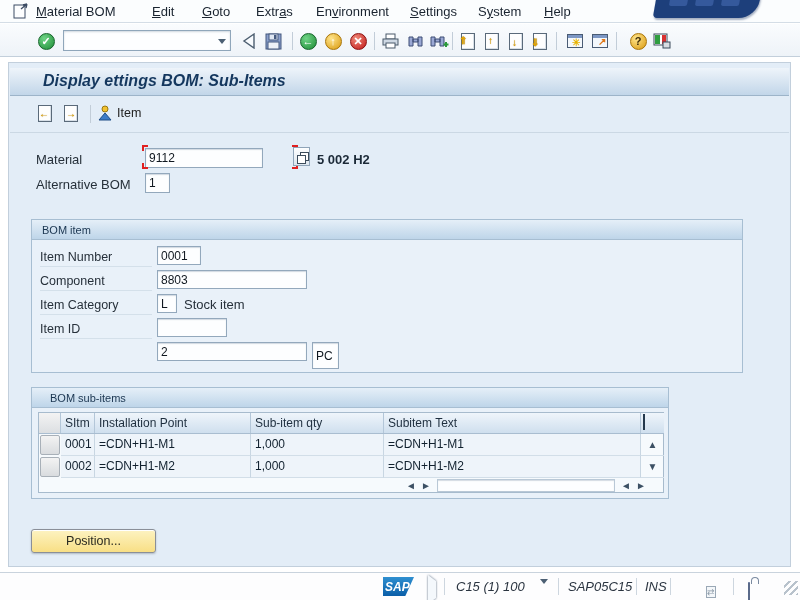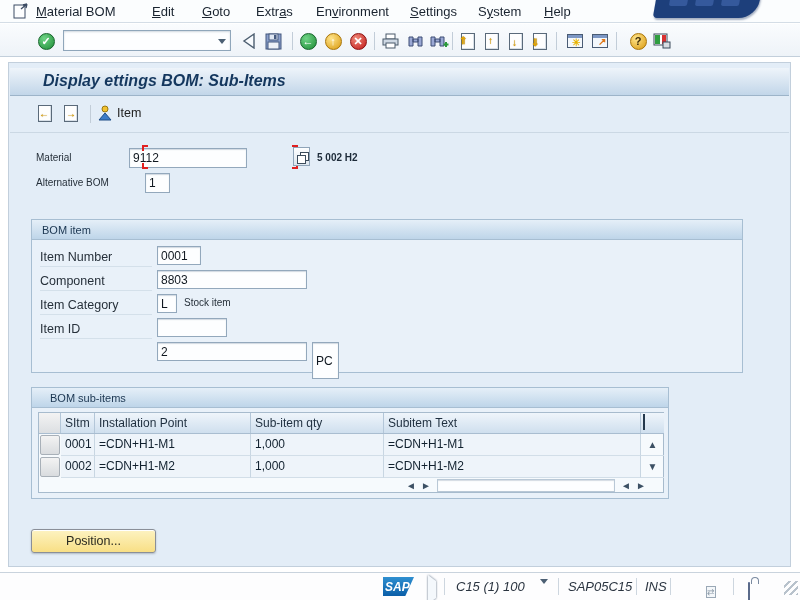--- a/index.html
+++ b/index.html
@@ -46,21 +46,21 @@
 
   #titlebar { position:absolute; left:1px; top:5px; width:779px; height:28px;
     background:linear-gradient(#eef4fa,#c2d6e9); border-bottom:1px solid #9db4c9; }
   #page-title { position:absolute; left:33px; top:4px; font-size:16px; font-weight:bold; font-style:italic; color:#14375e; }
 
   #apptoolbar { position:absolute; left:1px; top:33px; width:779px; height:37px; border-bottom:1px solid #cbd8e4; }
   .app-ic { position:absolute; top:9px; cursor:pointer; display:flex; align-items:center; }
   #item-button { position:absolute; left:88px; top:9px; display:flex; align-items:center; gap:4px; cursor:pointer; font-size:12.5px; color:#222; }
 
   
-  .fld-label { position:absolute; font-size:10px; color:#26303a; }
+  .fld-label { position:absolute; font-size:13px; color:#26303a; }
   .inp { position:absolute; background:#fdfeff; border:1px solid #93a8bc; box-shadow:inset 0 1px 1px rgba(130,150,170,.35);
     font-size:12px; color:#101820; padding:1px 3px; display:flex; align-items:center; font-family:"Liberation Sans",sans-serif;}
   .focus-corner { position:absolute; width:6px; height:6px; border:2px solid #e02020; }
   #matchcode-btn { position:absolute; left:284px; top:84px; width:17px; height:19px; background:linear-gradient(#fdfeff,#dde6ee);
     border:1px solid #8fa4b8; display:flex; align-items:center; justify-content:center; cursor:pointer; }
   .copy-ic { position:relative; width:10px; height:10px; }
   .copy-ic::before { content:""; position:absolute; left:3px; top:0; width:7px; height:7px; border:1px solid #3c4c5c; background:#fff;}
   .copy-ic::after  { content:""; position:absolute; left:0; top:3px; width:7px; height:7px; border:1px solid #3c4c5c; background:#fff;}
 
   
@@ -256,21 +256,21 @@
         <svg width="15" height="16" viewBox="0 0 15 16">
             <circle cx="7" cy="4" r="3" fill="#f2c230" stroke="#9a7810"></circle>
             <path d="M1 15 L7 8 L13 15 Z" fill="#3d7cc8" stroke="#1e4c86"></path>
           </svg>
       </span>
       <span>Item</span>
     </span>
   </div>
 
   <span class="fld-label" style="left:27px;top:89px">Material</span>
-  <span class="inp" style="left:120px;top:85px;width:118px;height:20px">9112</span>
+  <span class="inp" style="left:136px;top:85px;width:118px;height:20px">9112</span>
   <span class="focus-corner" style="left:133px;top:82px;border-right:none;border-bottom:none"></span>
   <span class="focus-corner" style="left:283px;top:82px;border-left:none;border-bottom:none"></span>
   <span class="focus-corner" style="left:133px;top:100px;border-right:none;border-top:none"></span>
   <span class="focus-corner" style="left:283px;top:100px;border-left:none;border-top:none"></span>
   <span id="matchcode-btn">
       <span class="copy-ic"></span>
     </span>
   <span class="fld-label" style="left:308px;top:89px;font-weight:bold;color:#1c2a38">5 002 H2</span>
 
   <span class="fld-label" style="left:27px;top:114px">Alternative BOM</span>
@@ -286,21 +286,21 @@
     <span class="inp" style="left:125px;top:50px;width:150px;height:19px">8803</span>
 
     <span class="lbl-cell" style="top:75px">Item Category</span>
     <span class="inp" style="left:125px;top:74px;width:20px;height:19px">L</span>
     <span class="fld-label" style="left:152px;top:77px">Stock item</span>
 
     <span class="lbl-cell" style="top:99px">Item ID</span>
     <span class="inp" style="left:125px;top:98px;width:70px;height:19px"></span>
 
     <span class="inp" style="left:125px;top:122px;width:150px;height:19px">2</span>
-    <span class="inp" style="left:280px;top:122px;width:27px;height:37px">PC</span>
+    <span class="inp" style="left:280px;top:122px;width:27px;height:27px">PC</span>
   </div>
 
   <div class="groupbox" style="left:22px;top:324px;width:638px;height:112px">
     <div class="group-hd" style="padding-left:18px">BOM sub-items</div>
 
     <div id="subtable">
       <div class="th-row">
         <span class="th" style="width:22px;background:linear-gradient(#f3f3f3,#dcdfe2)"></span>
         <span class="th" style="width:34px">SItm</span>
         <span class="th" style="width:156px">Installation Point</span>

